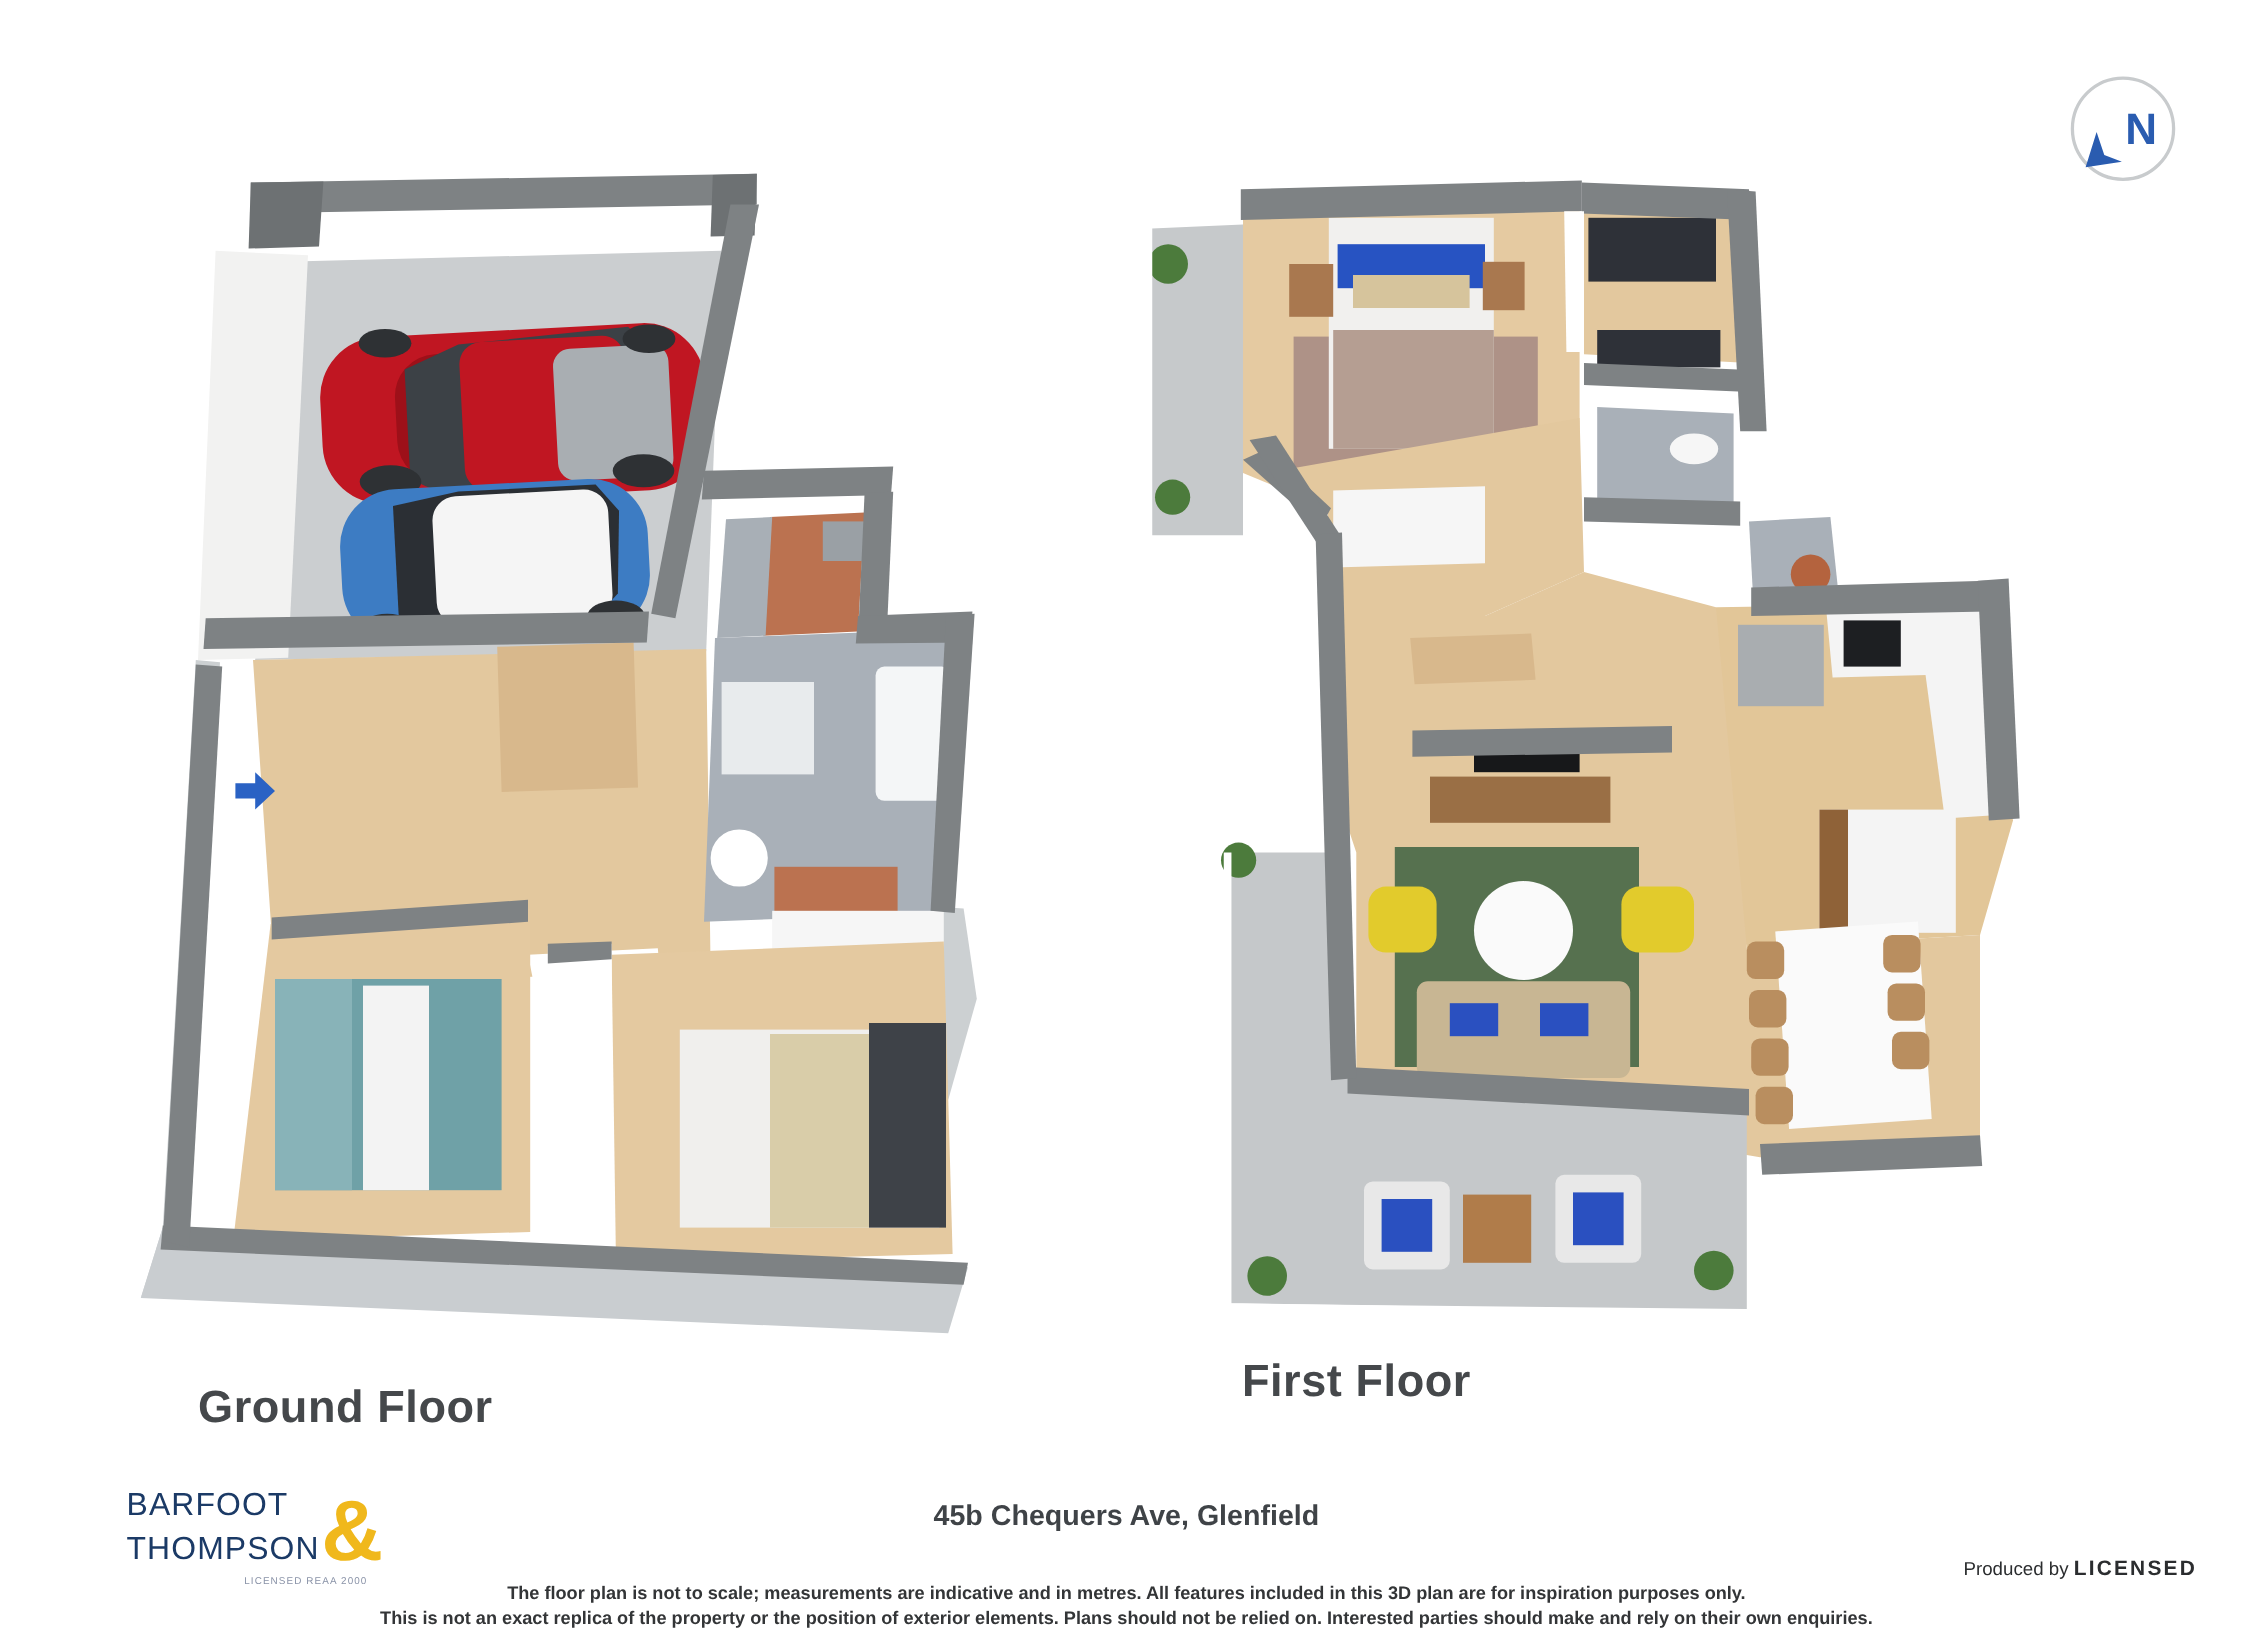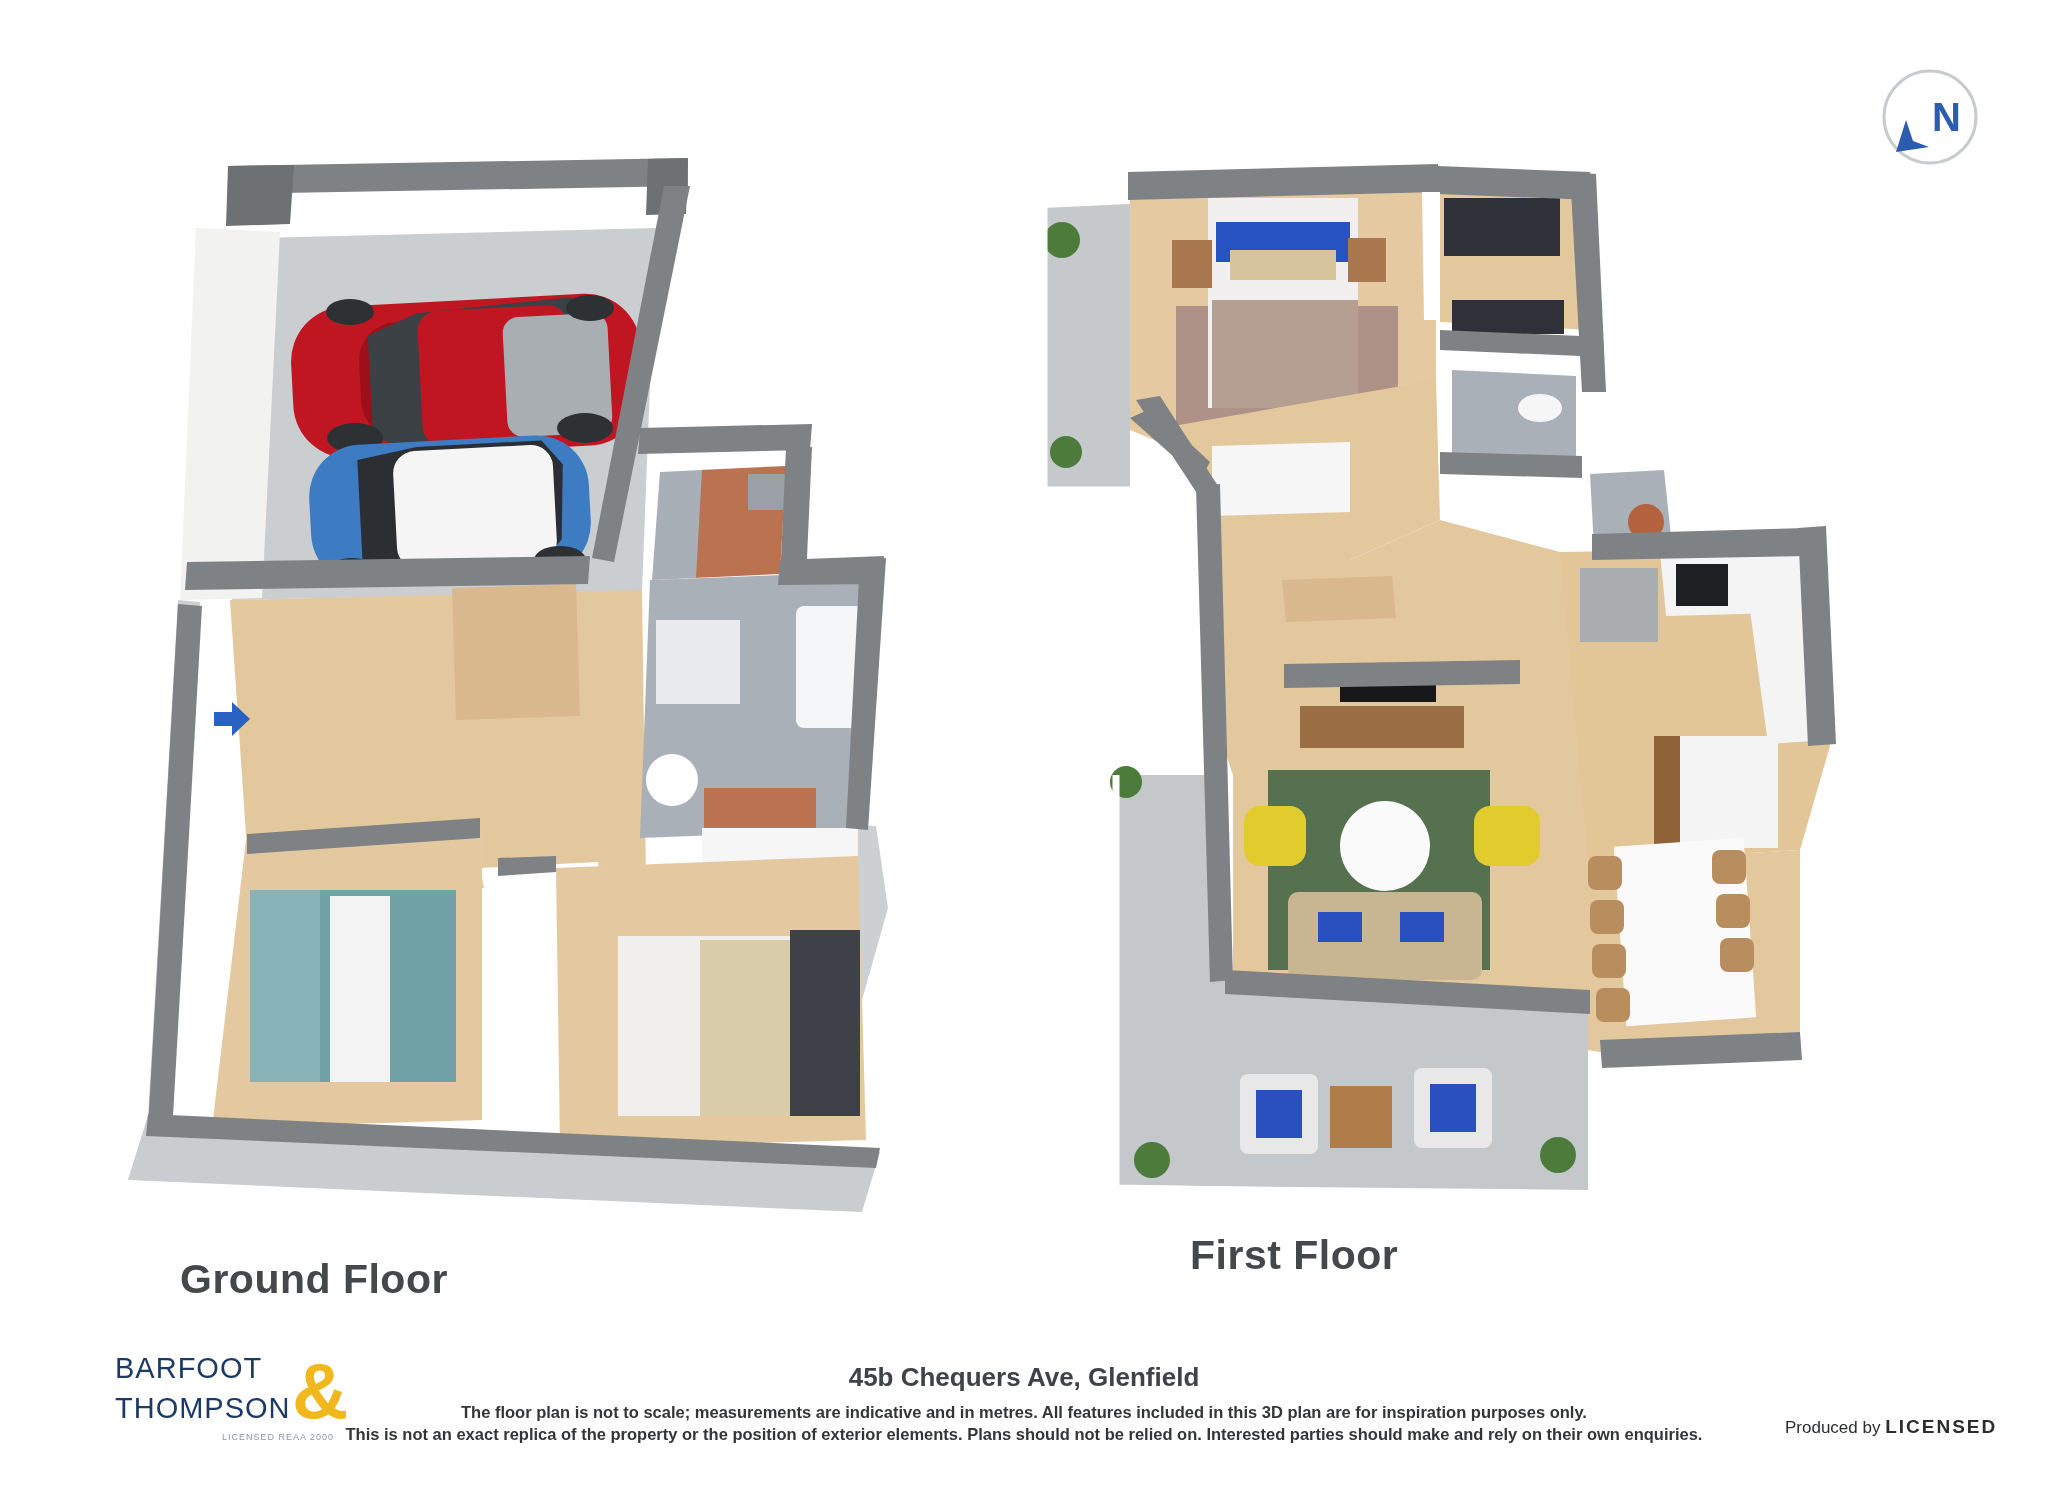--- a/index.html
+++ b/index.html
@@ -1,21 +1,21 @@
 <!DOCTYPE html>
 <html><head>
 <meta charset="utf-8">
 <style>
   html,body{margin:0;padding:0;background:#ffffff;}
   .page{position:relative;width:2048px;height:1494px;background:#ffffff;overflow:hidden;
         font-family:"Liberation Sans", sans-serif;}
   svg{position:absolute;top:0;left:0;}
   .lbl{position:absolute;color:#45484b;font-weight:bold;font-size:41px;letter-spacing:0.5px;}
   .title{position:absolute;width:100%;text-align:center;color:#3f4347;font-weight:bold;font-size:26px;}
-  .disc{position:absolute;width:100%;text-align:center;color:#333537;font-weight:bold;font-size:16.5px;}
+  .disc{position:absolute;width:100%;text-align:center;color:#333537;font-weight:bold;font-size:16.5px;margin-top:37px;}
 </style>
 </head>
 <body>
 <div class="page">
 <svg width="2048" height="1494" viewBox="0 0 2048 1494">
   <defs>
     <linearGradient id="woodg" x1="0" y1="0" x2="1" y2="0">
       <stop offset="0" stop-color="#e7cda4"></stop>
           <stop offset="1" stop-color="#ddc092"></stop>
     </linearGradient>
@@ -248,21 +248,21 @@
     <g stroke="#ffffff" stroke-width="7" fill="none">
       <polyline points="1116,775 1116,1188 1585,1196"></polyline>
       <polyline points="1044,206 1044,490 1130,490"></polyline>
     </g>
   </g>
 
 </svg>
 
 <div class="lbl" style="left:180px;top:1256px;">Ground Floor</div>
 
-<div class="lbl" style="left:1190px;top:1232px;">First Floor</div>
+<div class="lbl" style="left:1129px;top:1232px;">First Floor</div>
 
 <div class="title" style="top:1362px;">45b Chequers Ave, Glenfield</div>
 
 <div class="disc" style="top:1403px;">The floor plan is not to scale; measurements are indicative and in metres. All features included in this 3D plan are for inspiration purposes only.</div>
 <div class="disc" style="top:1425px;">This is not an exact replica of the property or the position of exterior elements. Plans should not be relied on. Interested parties should make and rely on their own enquiries.</div>
 
 <div style="position:absolute;left:115px;top:1348px;color:#1b3a66;font-weight:normal;font-size:29px;letter-spacing:1px;line-height:40px;">BARFOOT<br>THOMPSON</div>
 <div style="position:absolute;left:292px;top:1346px;color:#f0b81c;font-weight:bold;font-size:78px;">&amp;</div>
 <div style="position:absolute;left:222px;top:1432px;color:#8a93a8;font-size:9px;letter-spacing:1px;">LICENSED REAA 2000</div>
 

